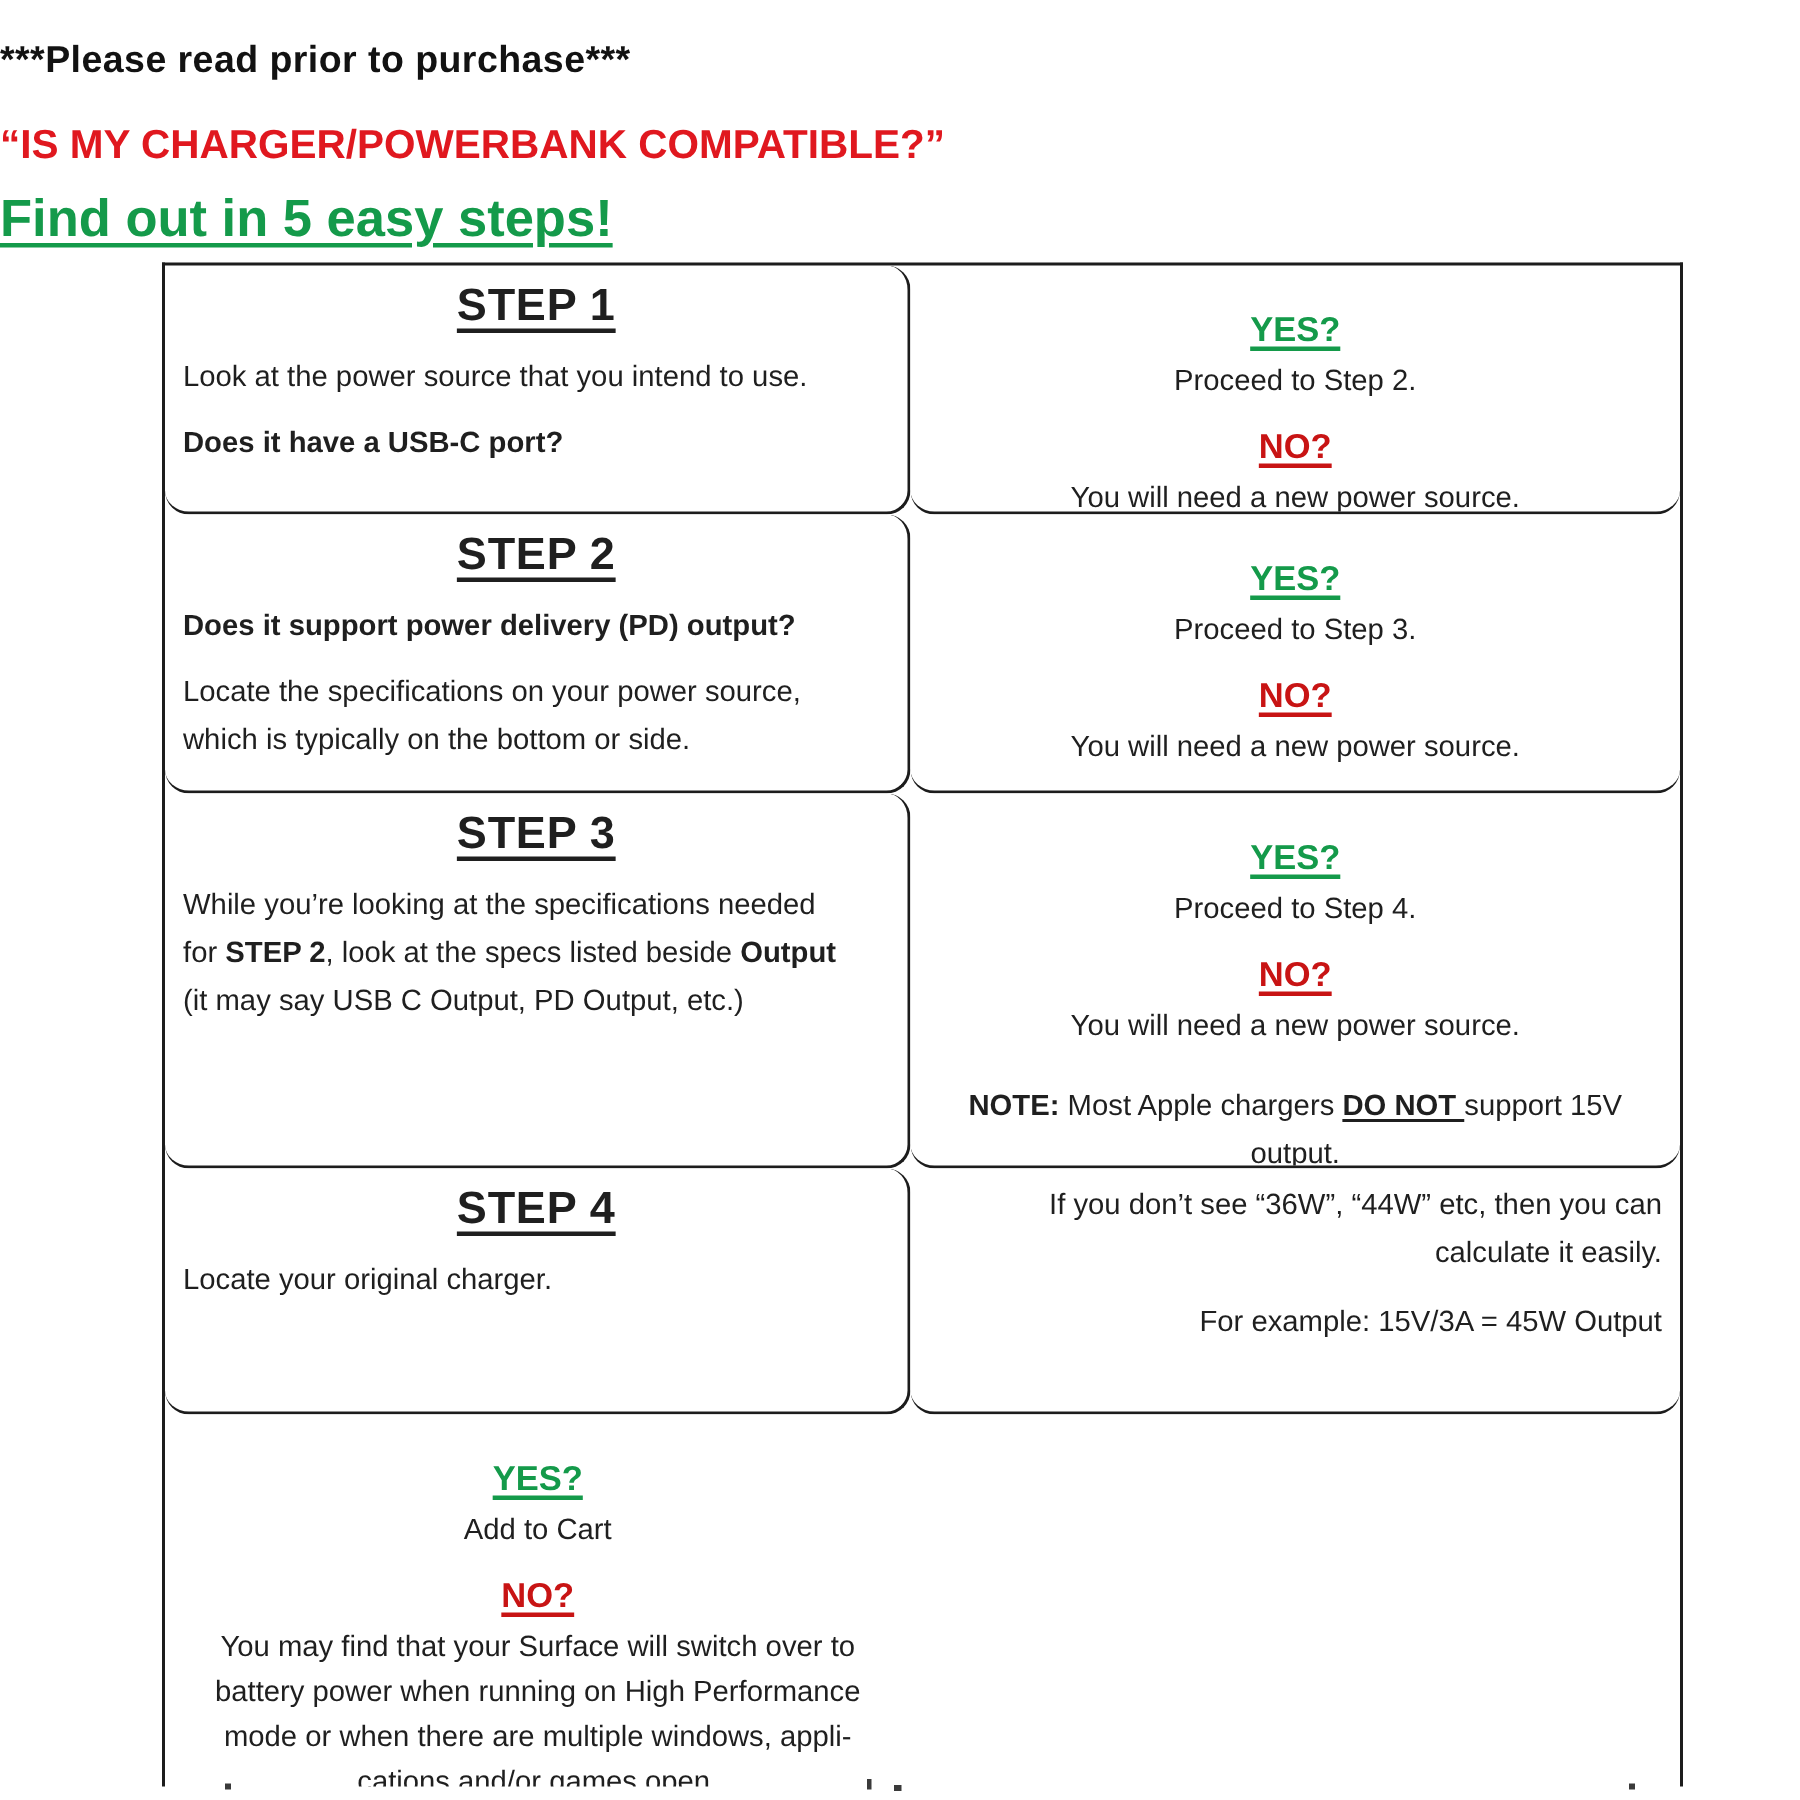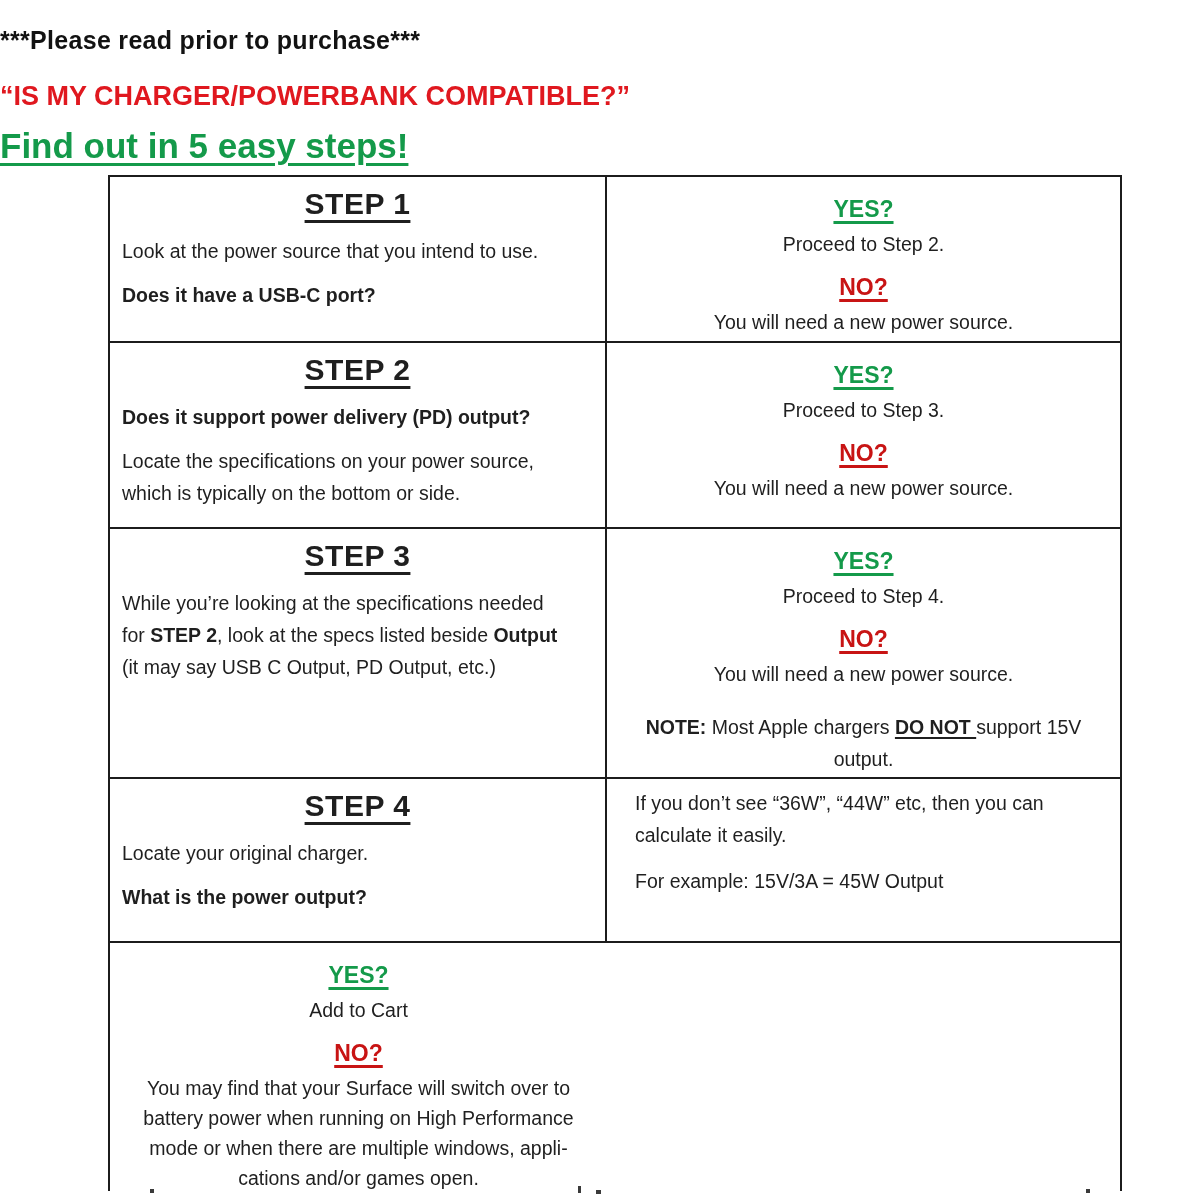--- a/index.html
+++ b/index.html
@@ -15,39 +15,39 @@
       text-decoration:underline;text-decoration-thickness:3px;text-underline-offset:5px;}
 
   .tbl{
     position:absolute;left:108px;top:175px;width:1014px;height:1016px;
     box-sizing:border-box;border:2px solid var(--border,#1c1c1c);border-bottom:none;
     display:grid;grid-template-columns:497px 1fr;grid-template-rows:166px 186px 250px 164px 1fr;
     background:#fff;
   }
   .cell{box-sizing:border-box;overflow:hidden;}
   .cl{border-right:2px solid var(--border,#1c1c1c);padding:6px 12px;}
-  .cr{padding:12px 10px;text-align:center;}
-  .rb{border-bottom:2px solid var(--border,#1c1c1c);}
+  .cr{padding:22px 10px;text-align:center;}
+  .rb{border-bottom:2px solid var(--border,#1c1c1c);border-radius:16px;}
 
   .step-title{text-align:center;font-size:30px;font-weight:bold;margin:4px 0 14px;letter-spacing:.5px;}
   .tu{text-decoration:underline;text-decoration-thickness:3px;text-underline-offset:6px;}
 
   .body-text{font-size:19.5px;line-height:32px;margin:0 0 12px;white-space:pre-line;text-align:left;}
   .b{font-weight:bold;}
   .u{text-decoration:underline;text-decoration-thickness:2px;text-underline-offset:3px;}
 
   .yn{font-size:23px;font-weight:bold;margin:6px 0;line-height:28px;
       text-decoration:underline;text-decoration-thickness:2.5px;text-underline-offset:4px;}
   .yes{color:var(--green,#149a4a);}
   .no{color:var(--red,#c81414);margin-top:14px;}
   .yn-text{font-size:19.5px;line-height:30px;margin:0;white-space:pre-line;}
 
   .note{font-size:19.5px;line-height:32px;margin:22px 0 0;white-space:pre-line;}
 
-  .info{text-align:left;font-size:19.5px;line-height:32px;padding:8px 28px;}
+  .info{text-align:right;font-size:19.5px;line-height:32px;padding:8px 12px;}
   .info p{margin:0 0 14px;white-space:pre-line;}
   .info p.tight{margin:0;}
 
   .art{position:absolute;background:#3a3a3a;}
 </style>
 </head>
 <body>
 
 <div class="hdr h1">***Please read prior to purchase***</div>
 <div class="hdr h2">“IS MY CHARGER/POWERBANK COMPATIBLE?”</div>
@@ -91,21 +91,20 @@
     <p class="yn-text">Proceed to Step 4.</p>
     <div class="yn no">NO?</div>
     <p class="yn-text">You will need a new power source.</p>
     <p class="note"><span class="b">NOTE:</span><span> Most Apple chargers </span><span class="b u">DO NOT </span><span>support 15V
 output.</span></p>
   </div>
 
   <div class="cell cl rb">
     <div class="step-title"><span class="tu">STEP 4</span></div>
     <p class="body-text">Locate your original charger.</p>
-    <p class="body-text b">What is the power output?</p>
   </div>
   <div class="cell rb info">
     <p>If you don’t see “36W”, “44W” etc, then you can
 calculate it easily.</p>
     <p class="tight">For example: 15V/3A = 45W Output</p>
   </div>
 
   <div class="cell cr">
     <div class="yn yes">YES?</div>
     <p class="yn-text">Add to Cart</p>

